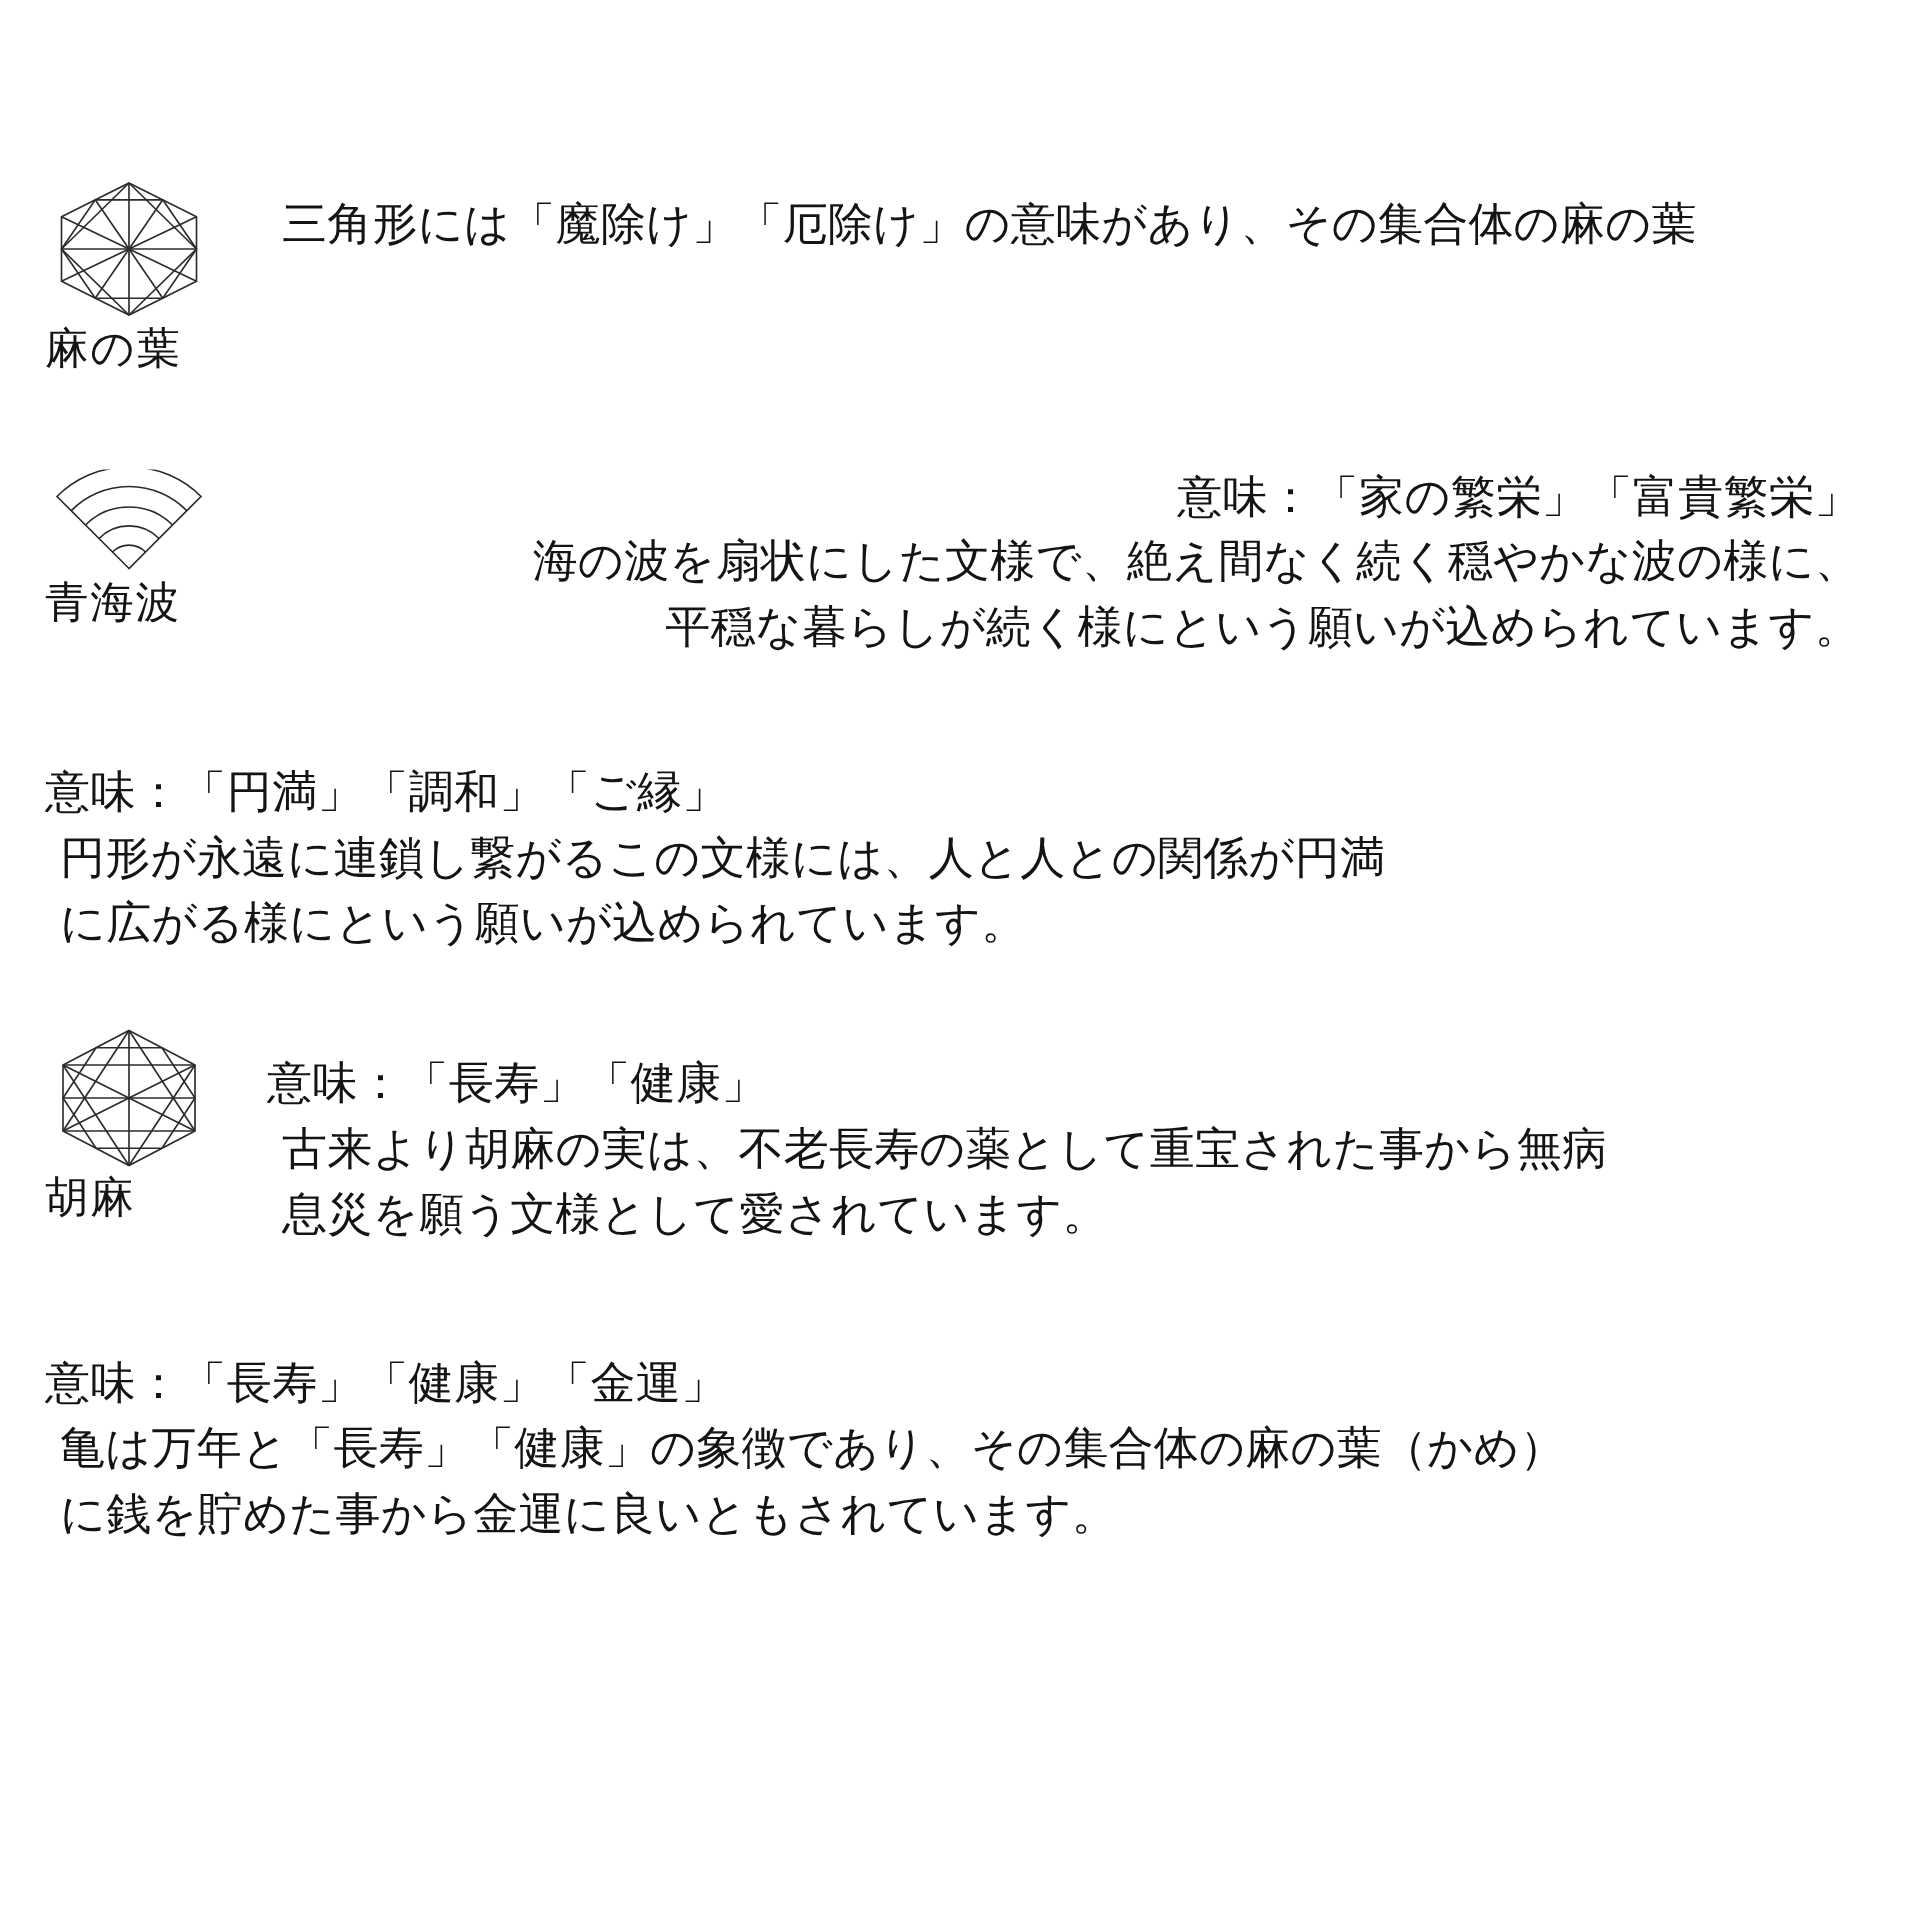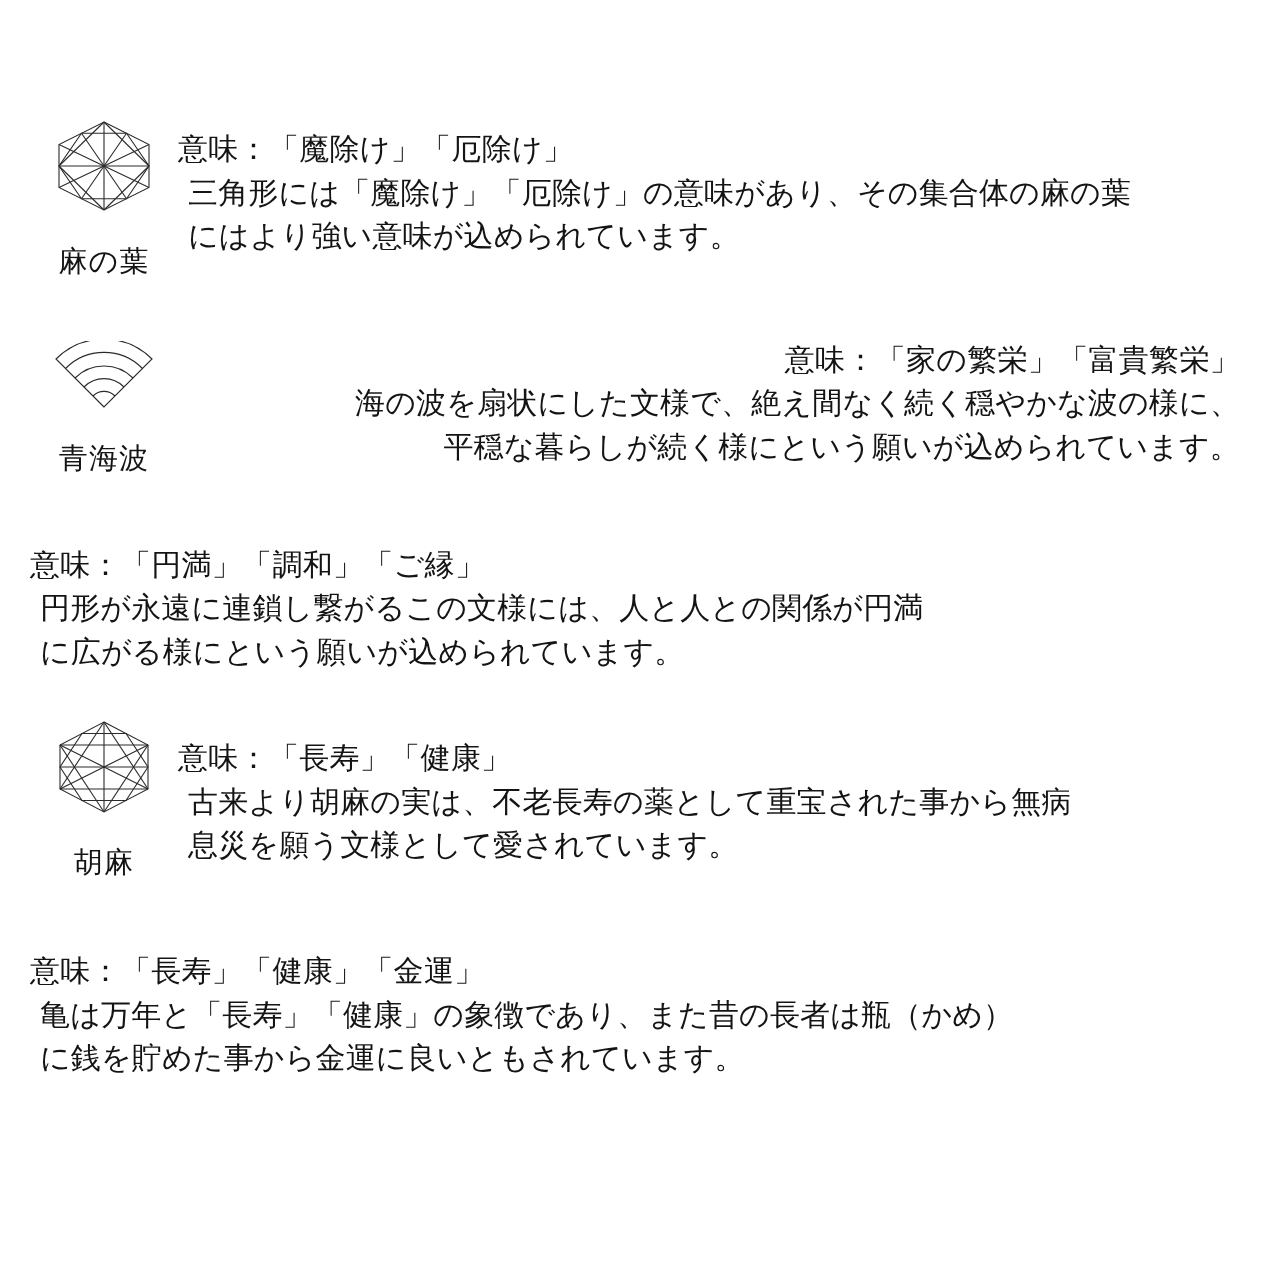--- a/index.html
+++ b/index.html
@@ -26,22 +26,20 @@
     align-items: flex-start;
     margin-bottom: 46px;
   }
   .entry:last-child { margin-bottom: 0; }
 
   .glyph-col {
     width: 148px;
     flex: 0 0 148px;
     display: flex;
     flex-direction: column;
-    align-items: center;
-    gap: 28px;
   }
   .glyph-box {
     width: 112px;
     height: 96px;
     display: flex;
     align-items: center;
     justify-content: center;
   }
   .glyph-box svg {
     display: block;
@@ -112,23 +110,21 @@
 
           <line x1="52" y1="3" x2="97" y2="47"></line>
           <line x1="97" y1="47" x2="52" y2="91"></line>
           <line x1="52" y1="91" x2="7" y2="47"></line>
           <line x1="7" y1="47" x2="52" y2="3"></line>
         </svg>
       </div>
       <div class="glyph-label">麻の葉</div>
     </div>
     <div class="text-col">
-      <div class="meaning-line">意味：「魔除け」「厄除け」</div>
       <div class="desc-line">三角形には「魔除け」「厄除け」の意味があり、その集合体の麻の葉</div>
-      <div class="desc-line">にはより強い意味が込められています。</div>
     </div>
   </div>
 
   <div class="entry entry-seigaiha">
     <div class="glyph-col">
       <div class="glyph-box">
         <svg width="108" height="70" viewBox="0 0 108 70" fill="none" stroke="#2b2b2b" stroke-width="1.1">
 
           <path d="M54 66 L6 18 A68 68 0 0 1 102 18 Z" fill="#fff" stroke="#2b2b2b" stroke-width="1.1"></path>
 
@@ -179,18 +175,18 @@
     <div class="text-col">
       <div class="meaning-line">意味：「長寿」「健康」</div>
       <div class="desc-line">古来より胡麻の実は、不老長寿の薬として重宝された事から無病</div>
       <div class="desc-line">息災を願う文様として愛されています。</div>
     </div>
   </div>
 
   <div class="entry entry-kikko">
     <div class="text-col">
       <div class="meaning-line">意味：「長寿」「健康」「金運」</div>
-      <div class="desc-line">亀は万年と「長寿」「健康」の象徴であり、また昔の長者は瓶（かめ）</div>
+      <div class="desc-line">亀は万年と「長寿」「健康」の象徴であり、その集合体の麻の葉（かめ）</div>
       <div class="desc-line">に銭を貯めた事から金運に良いともされています。</div>
     </div>
   </div>
 
 </div>
 
 </body></html>

